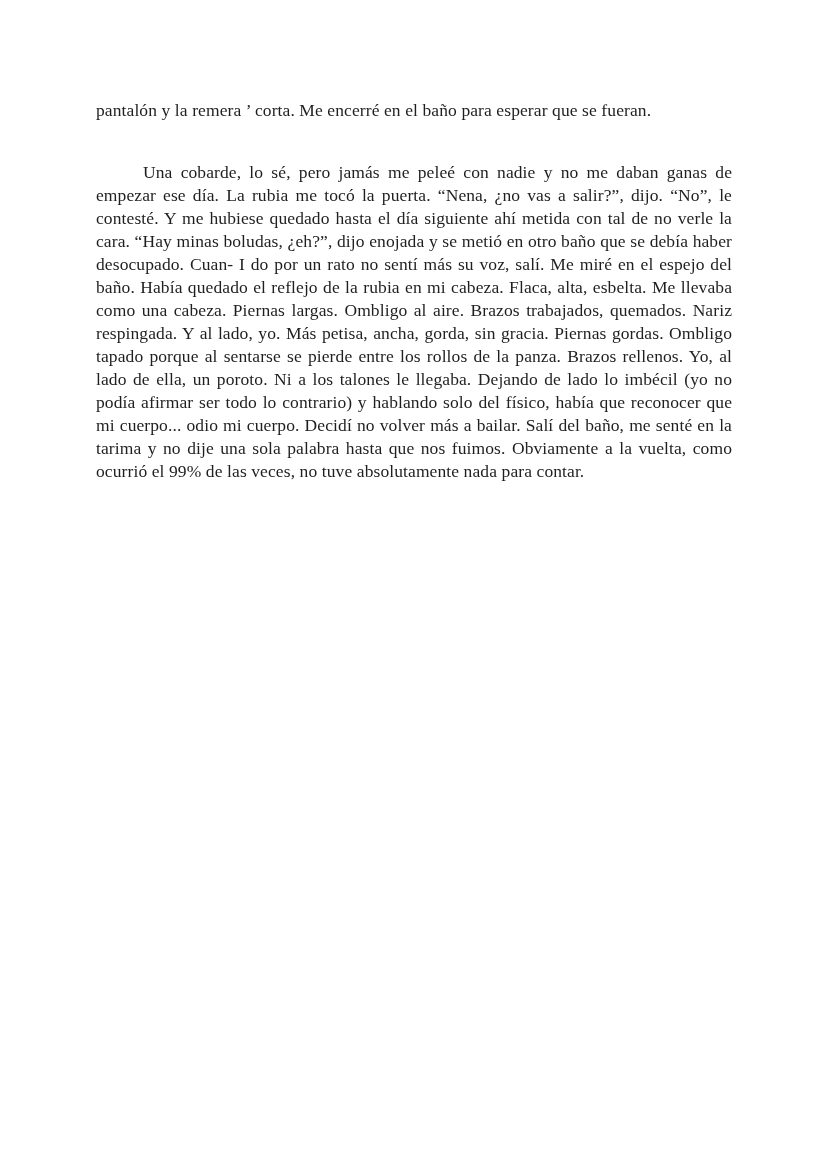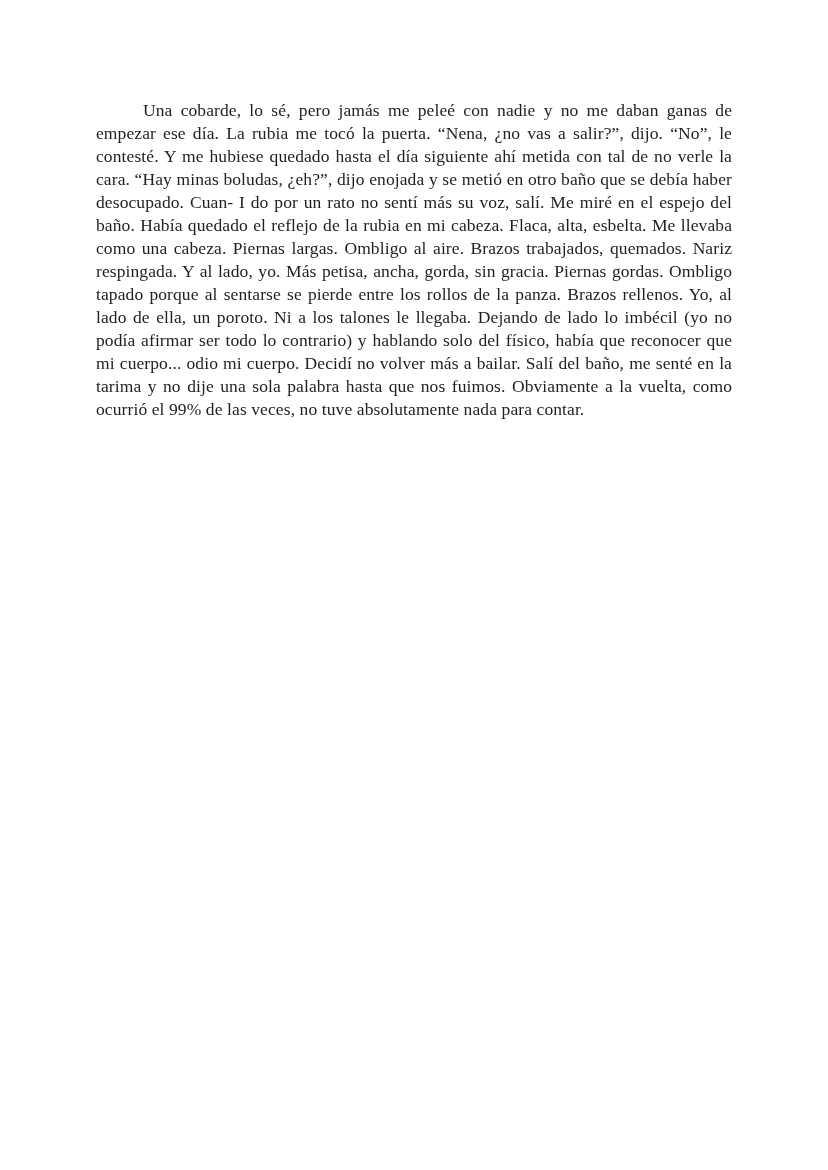--- a/index.html
+++ b/index.html
@@ -33,23 +33,24 @@
     letter-spacing: 0.1px;
   }
   .para {
     margin: 0;
     text-indent: 47px;
   }
   .para.continuation {
     text-indent: 0;
   }
   .para + .para {
-    margin-top: 23px;
+    margin-top: 39px;
   }
 </style>
 </head>
 <body>
 
 <div class="page">
   <div class="text-block">
+    <p class="para continuation">pantalón y la remera ’ corta. Me encerré en el baño para esperar que se fueran.</p>
     <p class="para">Una cobarde, lo sé, pero jamás me peleé con nadie y no me daban ganas de empezar ese día. La rubia me tocó la puerta. “Nena, ¿no vas a salir?”, dijo. “No”, le contesté. Y me hubiese quedado hasta el día siguiente ahí metida con tal de no verle la cara. “Hay minas boludas, ¿eh?”, dijo enojada y se metió en otro baño que se debía haber desocupado. Cuan- I do por un rato no sentí más su voz, salí. Me miré en el espejo del baño. Había quedado el reflejo de la rubia en mi cabeza. Flaca, alta, esbelta. Me llevaba como una cabeza. Piernas largas. Ombligo al aire. Brazos trabajados, quemados. Nariz respingada. Y al lado, yo. Más petisa, ancha, gorda, sin gracia. Piernas gordas. Ombligo tapado porque al sentarse se pierde entre los rollos de la panza. Brazos rellenos. Yo, al lado de ella, un poroto. Ni a los talones le llegaba. Dejando de lado lo imbécil (yo no podía afirmar ser todo lo contrario) y hablando solo del físico, había que reconocer que mi cuerpo... odio mi cuerpo. Decidí no volver más a bailar. Salí del baño, me senté en la tarima y no dije una sola palabra hasta que nos fuimos. Obviamente a la vuelta, como ocurrió el 99% de las veces, no tuve absolutamente nada para contar.</p>
   </div>
 </div>
 
 </body></html>

